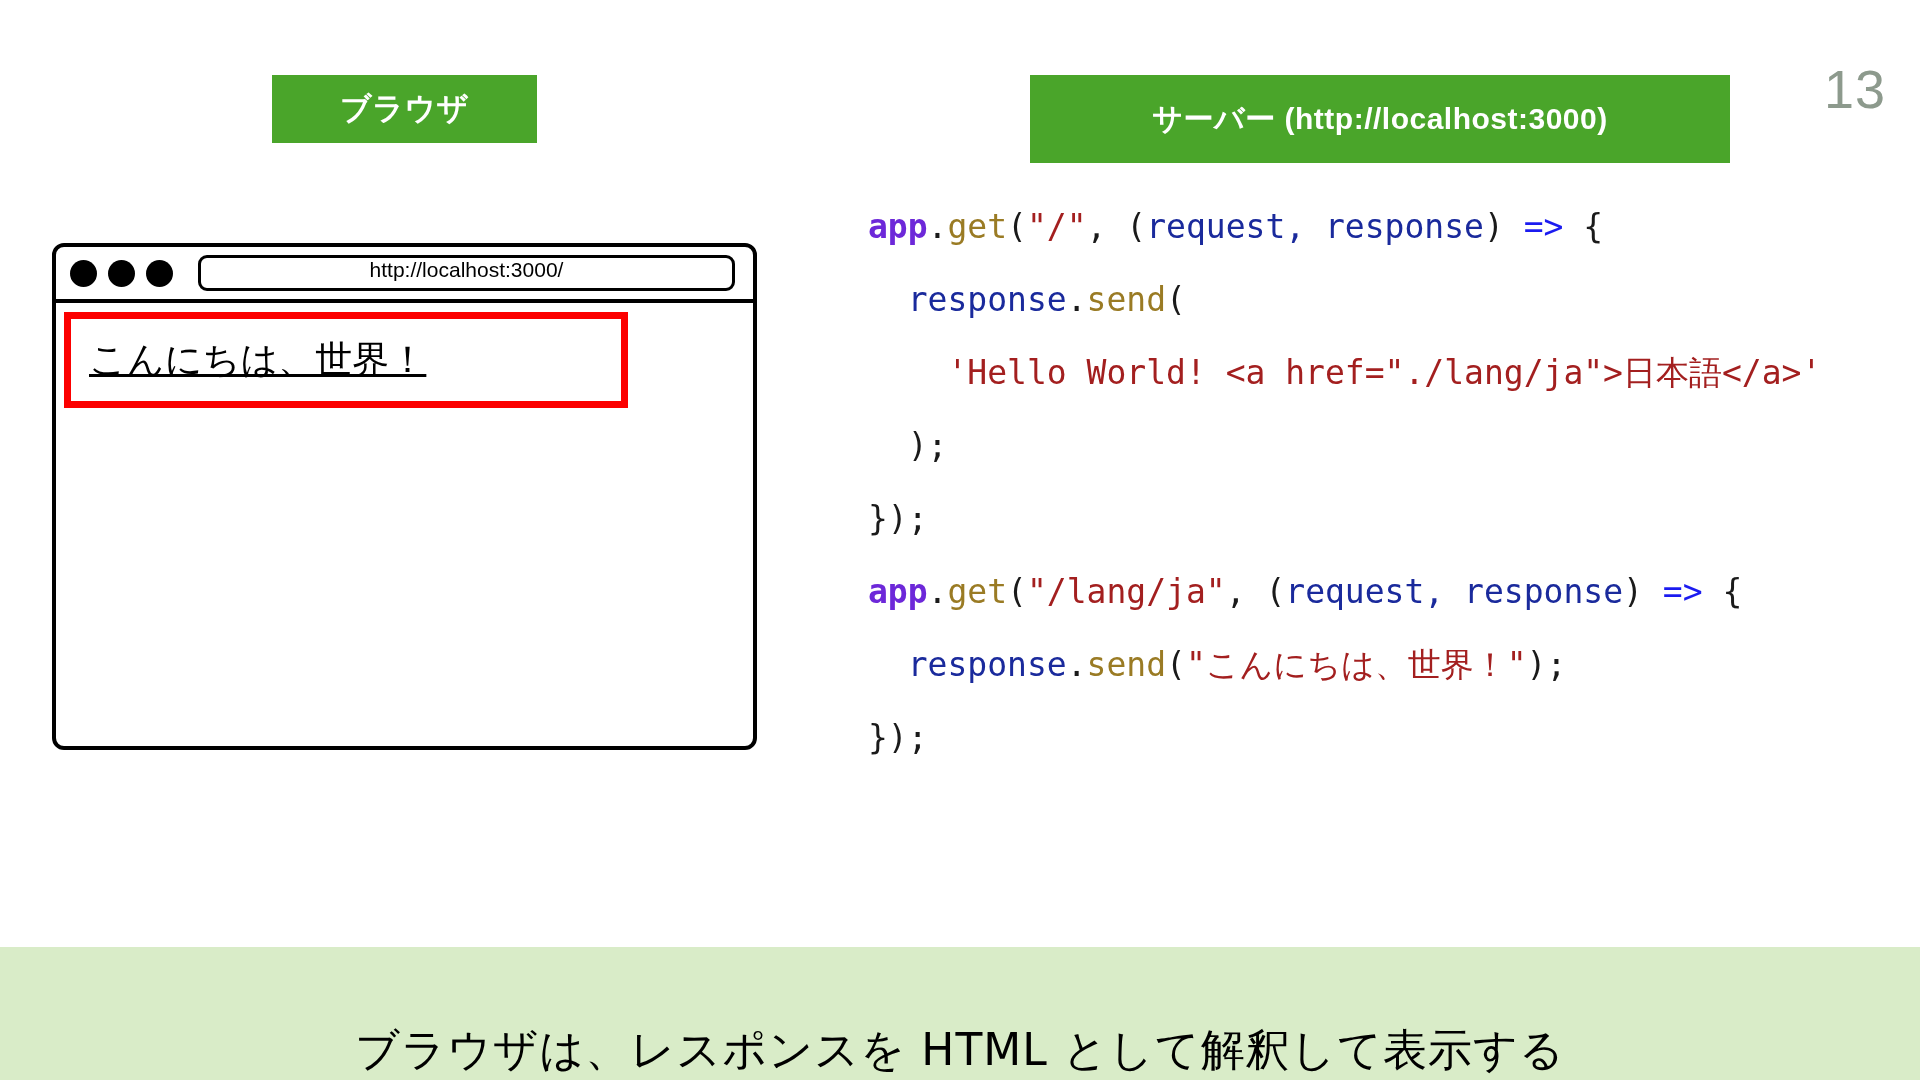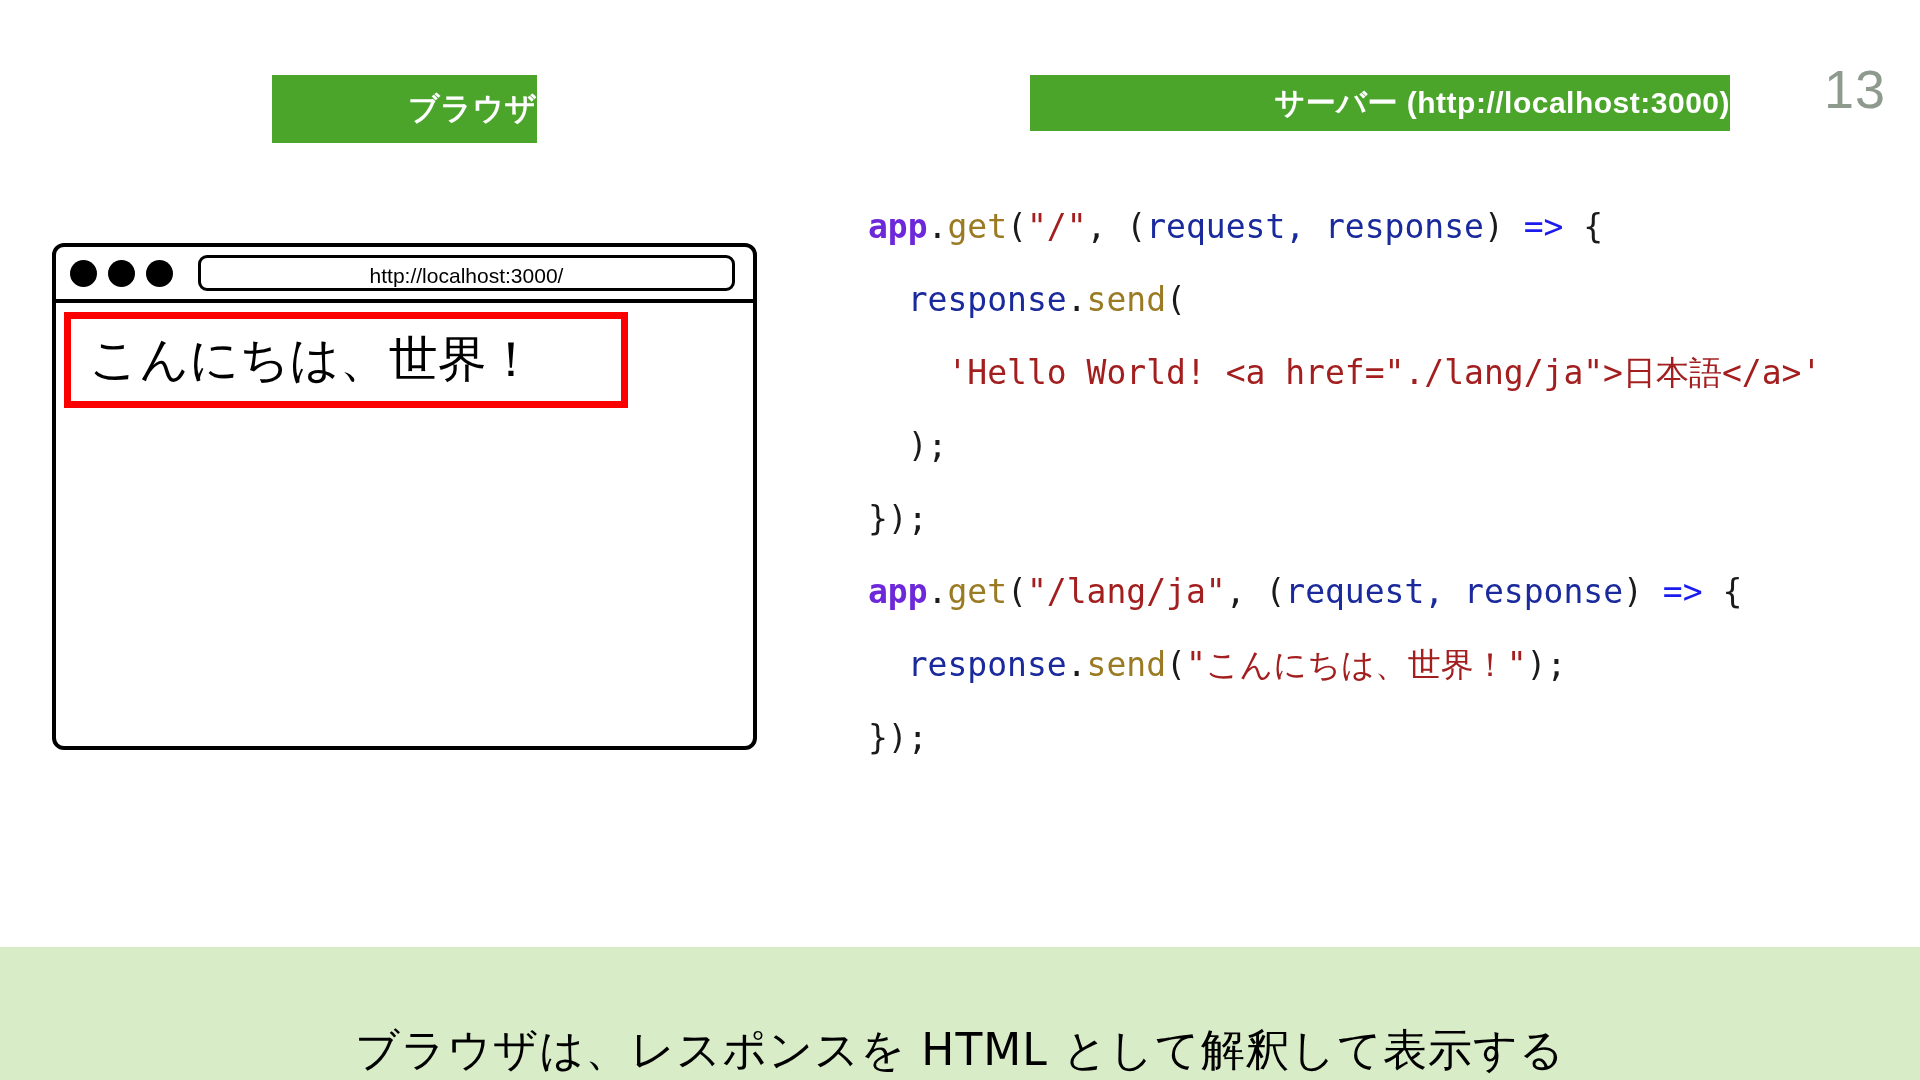--- a/index.html
+++ b/index.html
@@ -27,37 +27,37 @@
     line-height: 1;
   }
 
   
   .banner {
     position: absolute;
     background: #4aa52a;
     color: #ffffff;
     display: flex;
     align-items: center;
-    justify-content: flex-end;
+    justify-content: center;
     font-weight: bold;
     font-family: "Liberation Sans", sans-serif;
     letter-spacing: 0.5px;
   }
   #banner-browser {
     left: 272px;
     top: 75px;
     width: 265px;
     height: 68px;
     font-size: 31px;
   }
   #banner-server {
     left: 1030px;
     top: 75px;
     width: 700px;
-    height: 56px;
+    height: 88px;
     font-size: 30px;
   }
 
   
   #browser-window {
     position: absolute;
     left: 52px;
     top: 243px;
     width: 705px;
     height: 507px;
@@ -84,21 +84,21 @@
     flex: 0 0 auto;
   }
   #url-bar {
     flex: 1 1 auto;
     margin-left: 14px;
     margin-right: 4px;
     height: 36px;
     border: 3px solid #000000;
     border-radius: 9px;
     display: flex;
-    align-items: flex-end;
+    align-items: flex-start;
     justify-content: center;
     font-size: 21px;
     color: #000000;
     font-family: "Liberation Sans", sans-serif;
     box-sizing: border-box;
     background: #ffffff;
   }
   #browser-viewport {
     position: relative;
     height: calc(100% - 56px);
@@ -108,24 +108,25 @@
   #highlight-box {
     border: 7px solid #fc0000;
     height: 96px;
     display: flex;
     align-items: center;
     padding-left: 18px;
     box-sizing: border-box;
     width: 564px;
   }
   #rendered-text {
-    font-size: 49px;
+    font-size: 37px;
     color: #000000;
     font-family: "DejaVu Sans", sans-serif;
     white-space: nowrap;
+    text-decoration: underline;
   }
 
   
   #code-block {
     position: absolute;
     left: 868px;
     top: 190px;
     font-family: "DejaVu Sans Mono", monospace;
     font-size: 33px;
     line-height: 73px;

